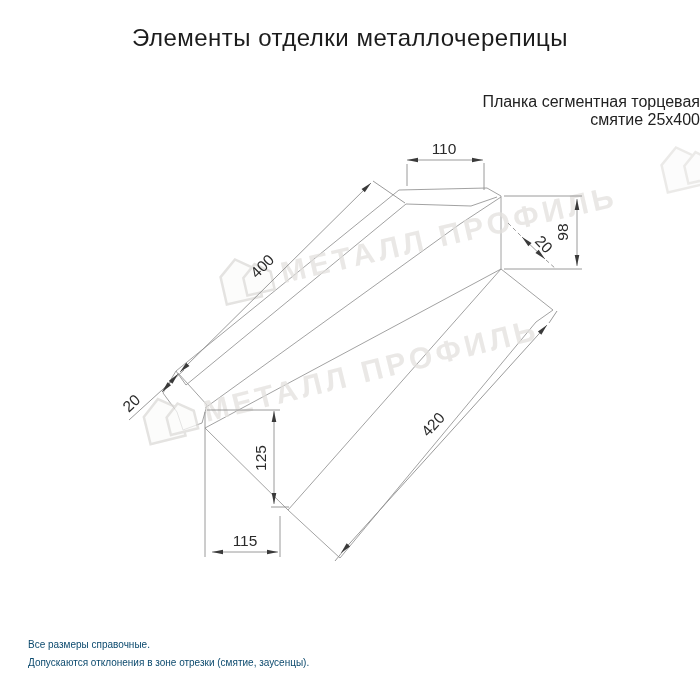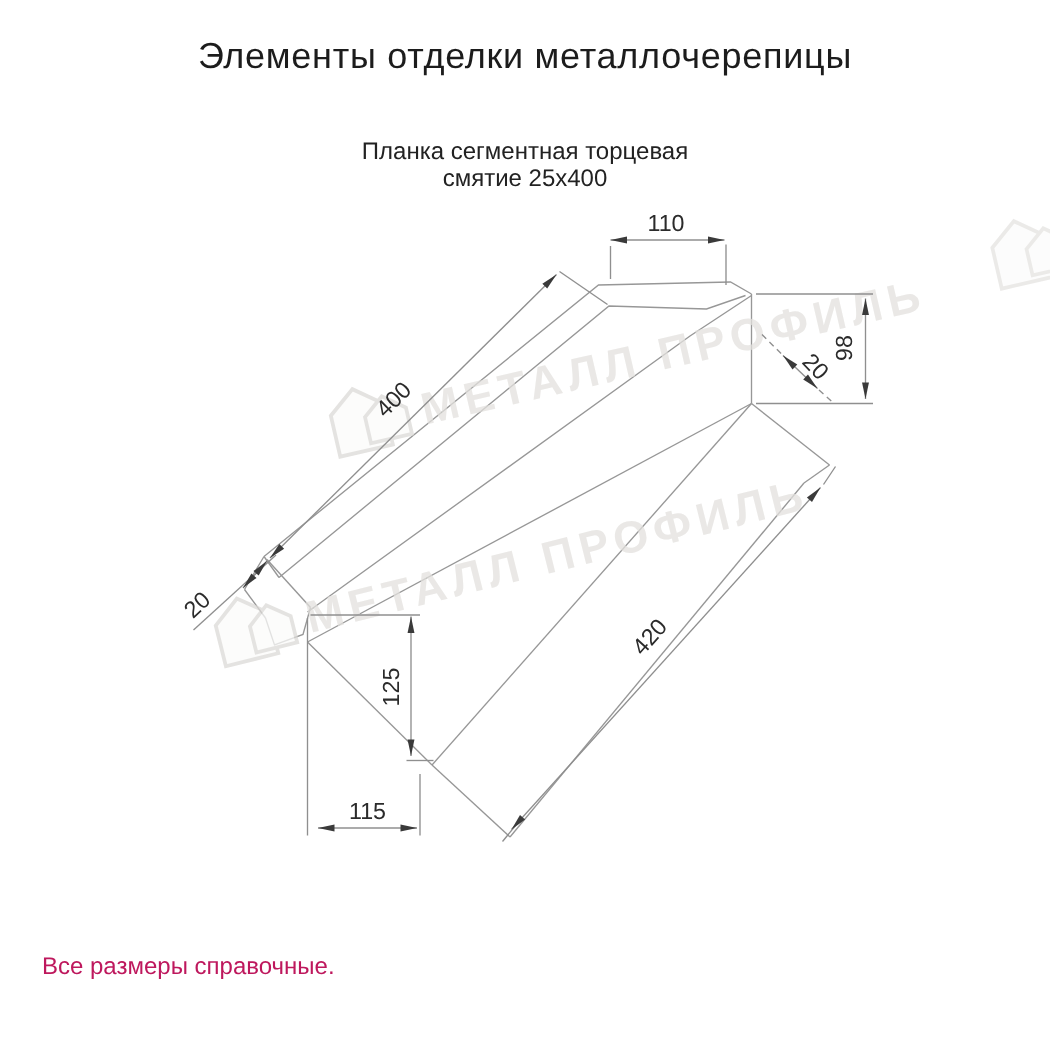--- a/index.html
+++ b/index.html
@@ -1,22 +1,22 @@
 <!DOCTYPE html>
 <html><head>
 <meta charset="utf-8">
 <style>
   html,body{margin:0;padding:0;background:#ffffff;}
   #page{position:relative;width:700px;height:700px;background:#ffffff;overflow:hidden;
         font-family:"Liberation Sans",sans-serif;}
   #title{position:absolute;top:24px;left:0;width:700px;text-align:center;
          font-size:24px;color:#1c1c1c;letter-spacing:0.5px;}
-  #subtitle{position:absolute;top:93px;left:0;width:700px;text-align:center;
+  #subtitle{position:absolute;top:93px;left:0;width:700px;text-align:right;
             font-size:16px;line-height:18px;color:#222;}
-  #footer{position:absolute;left:28px;top:636px;font-size:16px;line-height:18px;color:#be185d;}
+  #footer{position:absolute;left:28px;top:636px;font-size:10px;line-height:18px;color:#0c4a6e;}
   svg text{font-family:"Liberation Sans",sans-serif;font-size:15.5px;fill:#2b2b2b;}
   .pl{stroke:#979797;stroke-width:0.9;fill:none;}
   .dl{stroke:#8f8f8f;stroke-width:0.9;fill:none;}
   .dash{stroke:#8f8f8f;stroke-width:0.9;fill:none;stroke-dasharray:4 3;}
   .wm-text{font-size:30px;font-weight:bold;letter-spacing:4px;fill:#e3e1de;}
   .wm-logo{stroke:#dcdad7;stroke-width:2.5;fill:#fbfbfa;}
 </style>
 </head>
 <body>
 
@@ -127,15 +127,16 @@
     <g>
       <line class="dl" x1="335" y1="561" x2="344" y2="550"></line>
       <line class="dl" x1="549" y1="323" x2="557" y2="311"></line>
       <line class="dl" x1="341" y1="553" x2="547" y2="325" marker-start="url(#arr)" marker-end="url(#arr)"></line>
       <text transform="translate(437,428) rotate(-48)" text-anchor="middle">420</text>
     </g>
   </svg>
 
   <div id="footer">
     <div>Все размеры справочные.</div>
+    <div>Допускаются отклонения в зоне отрезки (смятие, заусенцы).</div>
   </div>
 
 </div>
 
 </body></html>

